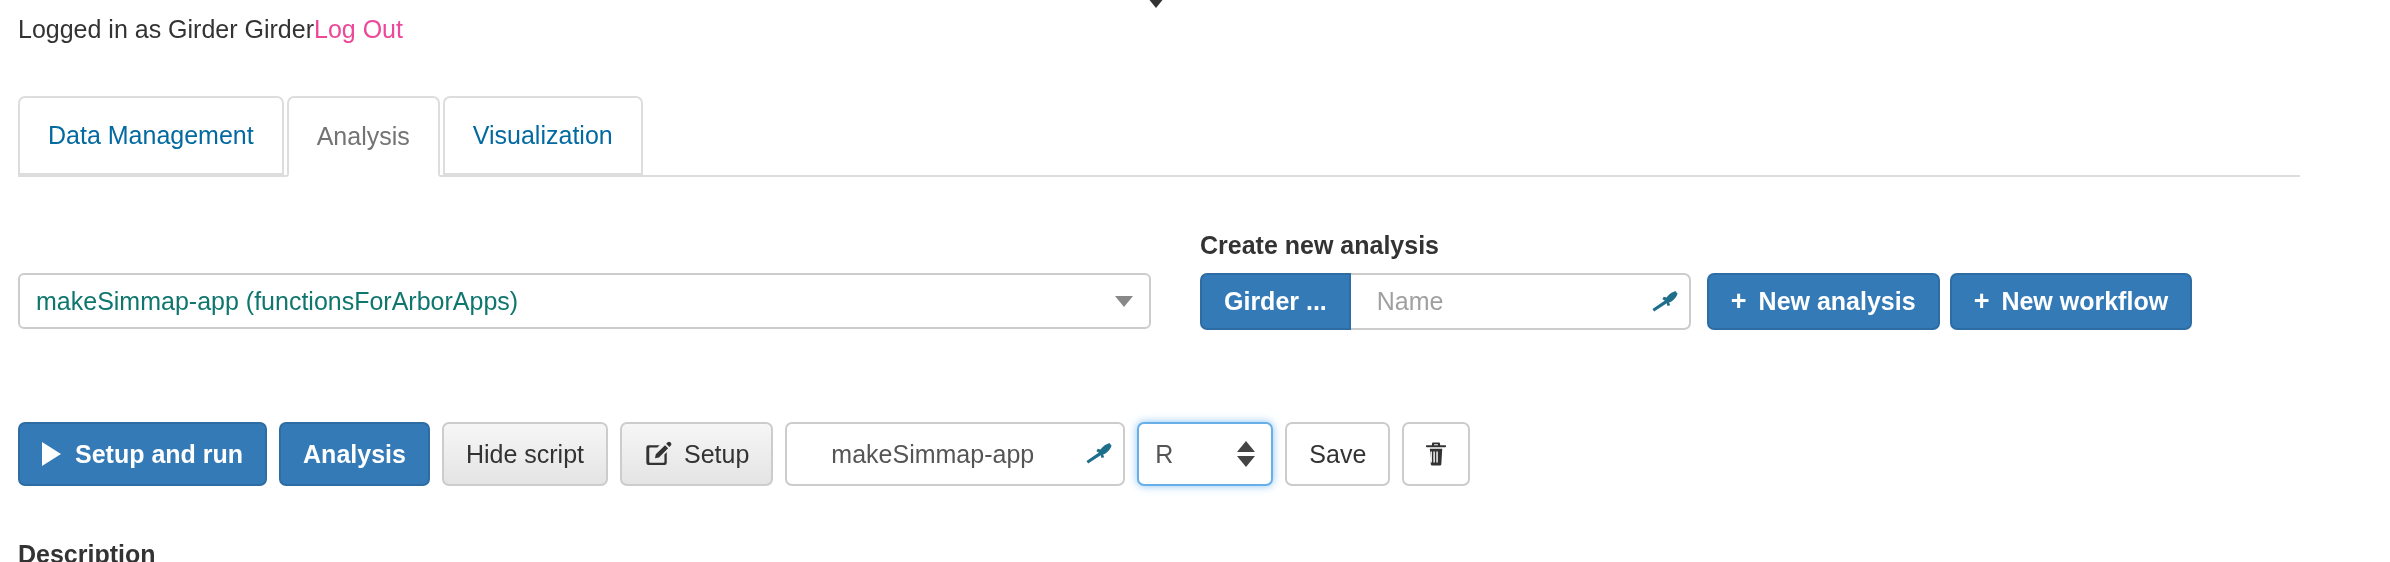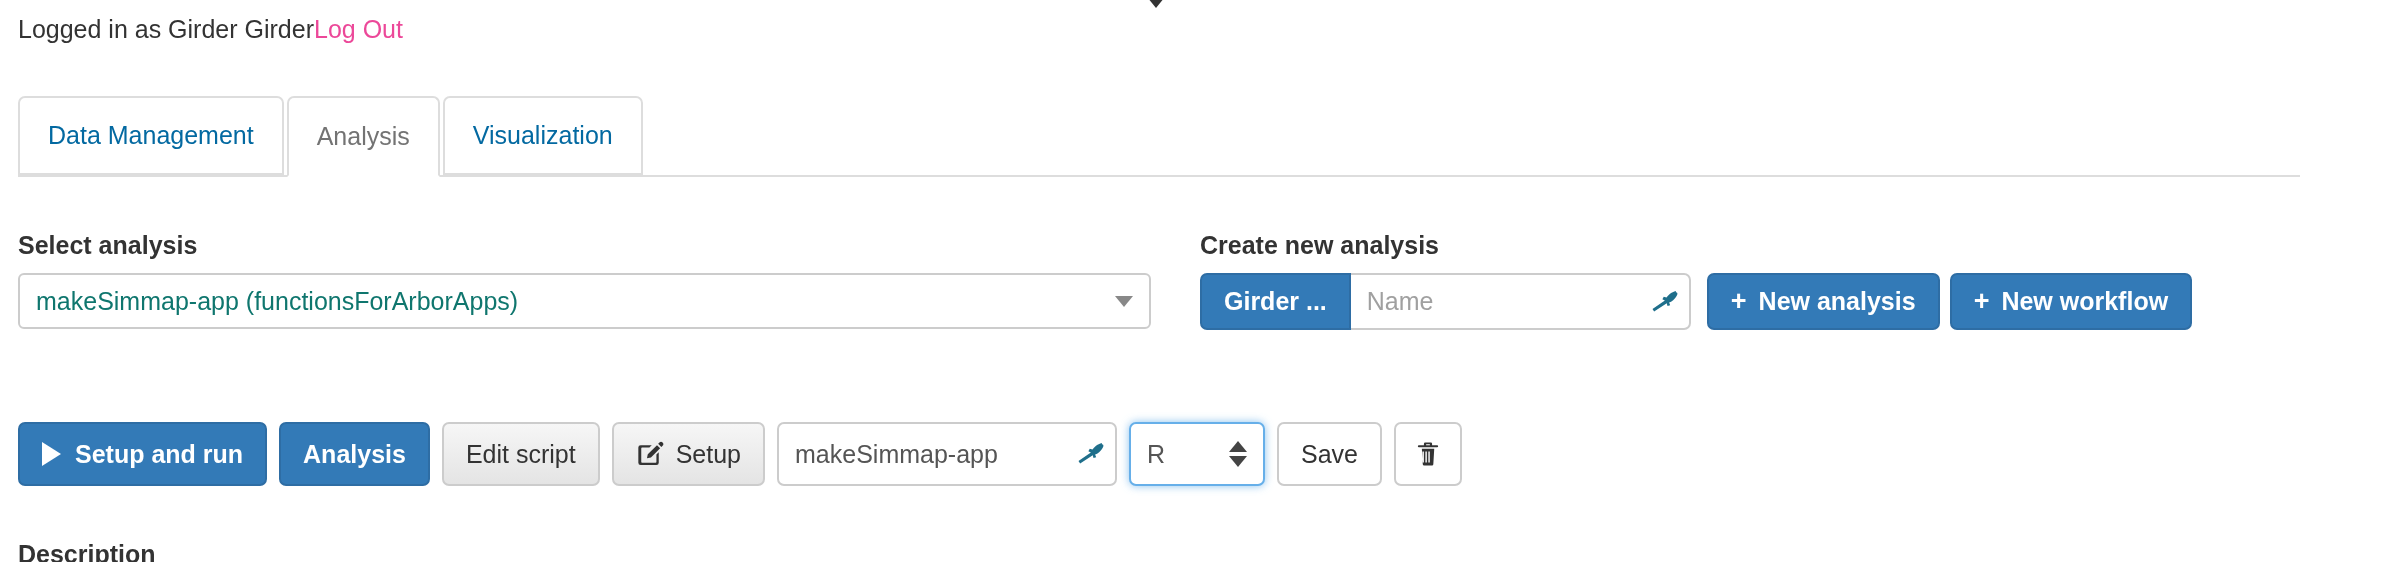--- a/index.html
+++ b/index.html
@@ -179,20 +179,21 @@
     width: 340px;
     background: #ffffff;
     border: 2px solid #cccccc;
     border-left: none;
     border-top-right-radius: 7px;
     border-bottom-right-radius: 7px;
     display: flex;
     align-items: center;
     margin-right: 16px;
     box-sizing: border-box;
+    padding-left: 10px;
   }
   .name-input {
     border: none;
     outline: none;
     background: transparent;
     font-size: 25px;
     font-family: "Liberation Sans", sans-serif;
     color: #555555;
     padding: 0 44px 0 16px;
     width: 100%;
@@ -240,20 +241,21 @@
 
   .script-name-wrap {
     position: relative;
     width: 340px;
     background: #ffffff;
     border: 2px solid #cccccc;
     border-radius: 7px;
     display: flex;
     align-items: center;
     box-sizing: border-box;
+    padding-left: 28px;
   }
   .script-name-input {
     border: none;
     outline: none;
     background: transparent;
     font-size: 25px;
     font-family: "Liberation Sans", sans-serif;
     color: #555555;
     padding: 0 46px 0 16px;
     width: 100%;
@@ -317,21 +319,20 @@
   <div class="tab active">
     <span>Analysis</span>
   </div>
   <div class="tab">
     <span>Visualization</span>
   </div>
 </div>
 
 <div class="content">
 
-  <div class="section-label lbl-select-analysis">Select analysis</div>
 
   <div class="analysis-select">
     <span class="sel-value">makeSimmap-app (functionsForArborApps)</span>
     <span class="caret-down"></span>
   </div>
 
   <div class="section-label lbl-create-new">Create new analysis</div>
 
   <div class="create-row">
     <button class="btn btn-primary btn-upload">Girder ...</button>
@@ -356,21 +357,21 @@
 
   <div class="toolbar">
 
     <button class="btn btn-primary">
       <span class="play-glyph"></span>
       <span>Setup and run</span>
     </button>
 
     <button class="btn btn-primary">Analysis</button>
 
-    <button class="btn btn-default">Edit script</button>
+    <button class="btn btn-default">Hide script</button>
 
     <button class="btn btn-default">
       <svg class="edit-icon" viewBox="0 0 24 24">
         <path d="M4 4.5 h9.5 l-2 2 H5.2 a.7 .7 0 0 0 -.7 .7 v11.6 a.7 .7 0 0 0 .7 .7 h11.6 a.7 .7 0 0 0 .7 -.7 v-6.3 l2 -2 V19.5 a2 2 0 0 1 -2 2 H4 a2 2 0 0 1 -2 -2 V6.5 a2 2 0 0 1 2 -2 z" fill="#333333"></path>
         <path d="M20.1 2.2 a1.9 1.9 0 0 1 2.7 2.7 l-1.1 1.1 -2.7 -2.7 z M18 4.4 l2.7 2.7 -7.9 7.9 -3.4 .7 .7 -3.4 z" fill="#333333"></path>
       </svg>
       <span>Setup</span>
     </button>
 
     <div class="script-name-wrap">

